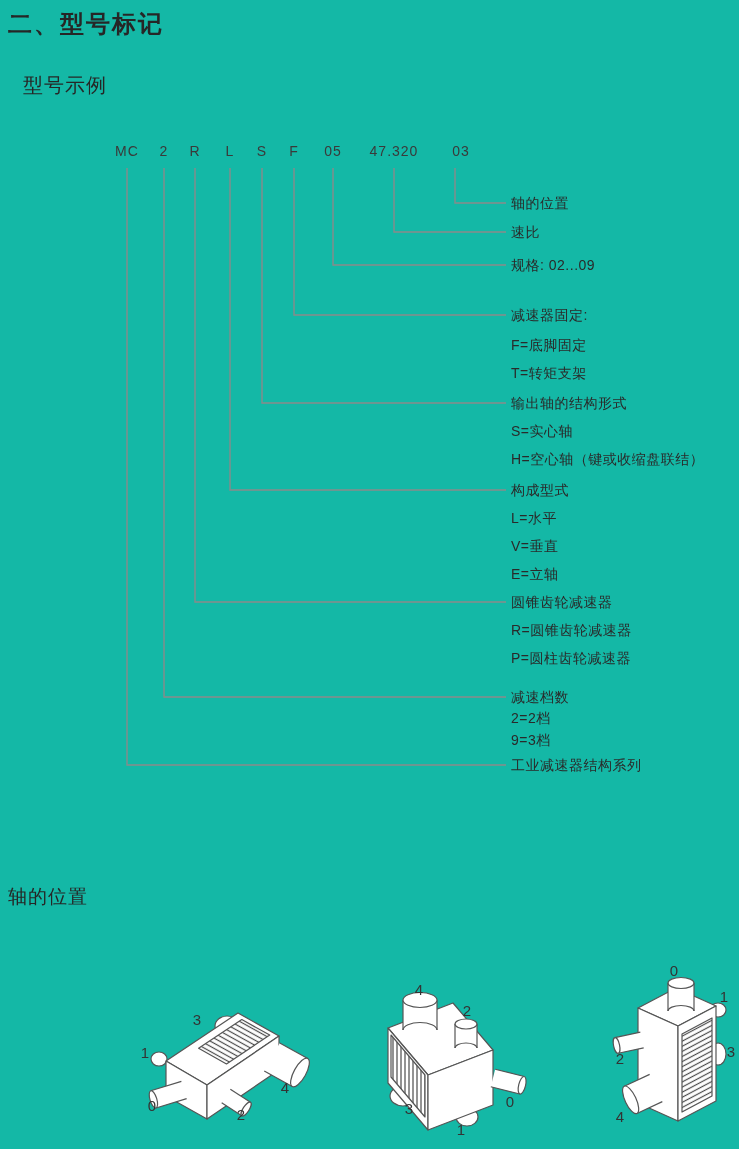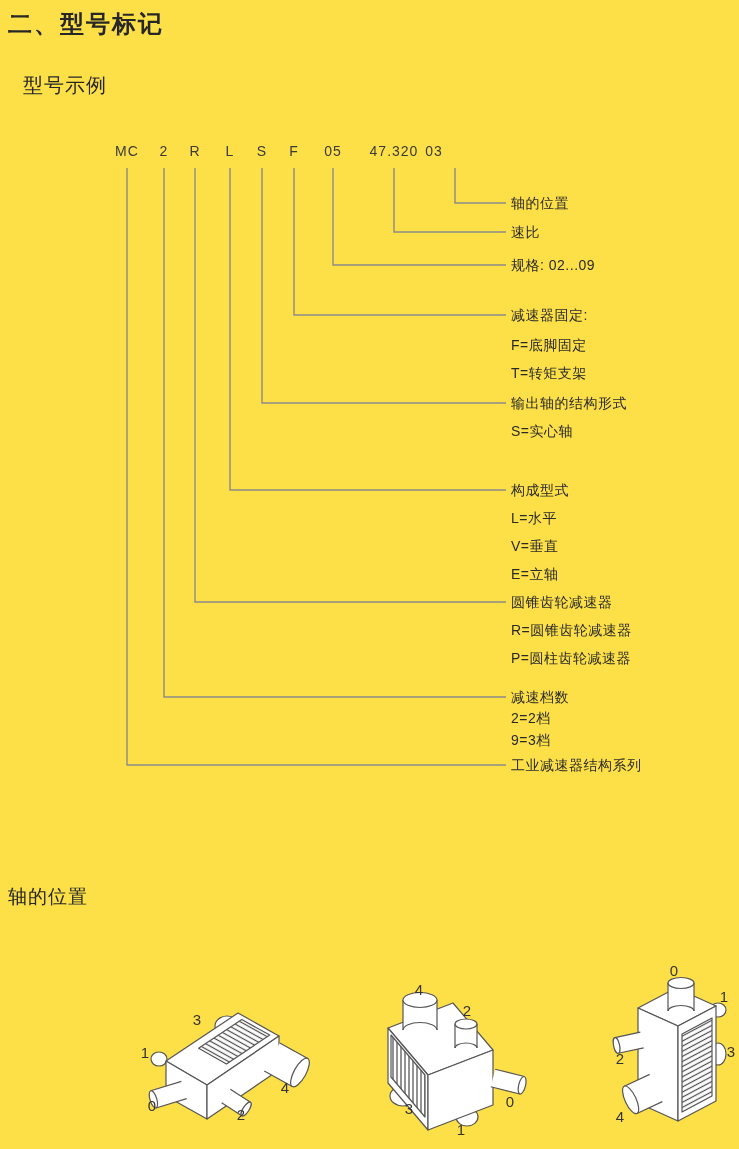--- a/index.html
+++ b/index.html
@@ -1,17 +1,17 @@
 <!DOCTYPE html>
 <html><head>
 <meta charset="utf-8">
 <style>
   html,body{margin:0;padding:0;background:#ffffff;}
   body{font-family:"Liberation Sans","DejaVu Sans",sans-serif;color:#262626;}
-  .page{position:relative;width:739px;height:1149px;background:#fde047;overflow:hidden;text-decoration:underline;}
+  .page{position:relative;width:739px;height:1149px;background:#14b8a6;overflow:hidden;text-decoration:underline;}
   .title{position:absolute;left:8px;top:8px;font-size:24px;font-weight:600;letter-spacing:2px;}
   .subtitle{position:absolute;left:23px;top:72px;font-size:20px;font-weight:500;letter-spacing:1px;}
   .code-part{position:absolute;top:143px;transform:translateX(-50%);font-size:14px;color:#3a3a3a;white-space:nowrap;letter-spacing:1px;}
   .connector-svg{position:absolute;left:0;top:0;pointer-events:none;}
   .legend-row{position:absolute;left:511px;font-size:14px;line-height:20px;color:#2a2a2a;white-space:nowrap;letter-spacing:0.5px;}
   .shaft-heading{position:absolute;left:8px;top:884px;font-size:19px;font-weight:500;letter-spacing:1px;}
   .diagram{position:absolute;}
   .diagram text{font-size:15px;fill:#333;}
 </style>
 </head>
@@ -23,21 +23,21 @@
   <div class="subtitle">型号示例</div>
 
   <span class="code-part" style="left:127px">MC</span>
   <span class="code-part" style="left:164px">2</span>
   <span class="code-part" style="left:195px">R</span>
   <span class="code-part" style="left:230px">L</span>
   <span class="code-part" style="left:262px">S</span>
   <span class="code-part" style="left:294px">F</span>
   <span class="code-part" style="left:333px">05</span>
   <span class="code-part" style="left:394px">47.320</span>
-  <span class="code-part" style="left:434px">03</span>
+  <span class="code-part" style="left:461px">03</span>
 
   <svg class="connector-svg" width="739" height="800" viewBox="0 0 739 800">
     <g fill="none" stroke="#8a8a8a" stroke-width="1.4">
       <polyline points="455,168 455,203 506,203"></polyline>
       <polyline points="394,168 394,232 506,232"></polyline>
       <polyline points="333,168 333,265 506,265"></polyline>
       <polyline points="294,168 294,315 506,315"></polyline>
       <polyline points="262,168 262,403 506,403"></polyline>
       <polyline points="230,168 230,490 506,490"></polyline>
       <polyline points="195,168 195,602 506,602"></polyline>
@@ -47,20 +47,21 @@
   </svg>
 
   <div class="legend-row" style="top:193px">轴的位置</div>
   <div class="legend-row" style="top:222px">速比</div>
   <div class="legend-row" style="top:255px">规格: 02...09</div>
   <div class="legend-row" style="top:305px">减速器固定:</div>
   <div class="legend-row" style="top:335px">F=底脚固定</div>
   <div class="legend-row" style="top:363px">T=转矩支架</div>
   <div class="legend-row" style="top:393px">输出轴的结构形式</div>
   <div class="legend-row" style="top:421px">S=实心轴</div>
+  <div class="legend-row" style="top:449px">H=空心轴（键或收缩盘联结）</div>
   <div class="legend-row" style="top:480px">构成型式</div>
   <div class="legend-row" style="top:508px">L=水平</div>
   <div class="legend-row" style="top:536px">V=垂直</div>
   <div class="legend-row" style="top:564px">E=立轴</div>
   <div class="legend-row" style="top:592px">圆锥齿轮减速器</div>
   <div class="legend-row" style="top:620px">R=圆锥齿轮减速器</div>
   <div class="legend-row" style="top:648px">P=圆柱齿轮减速器</div>
   <div class="legend-row" style="top:687px">减速档数</div>
   <div class="legend-row" style="top:708px">2=2档</div>
   <div class="legend-row" style="top:730px">9=3档</div>

